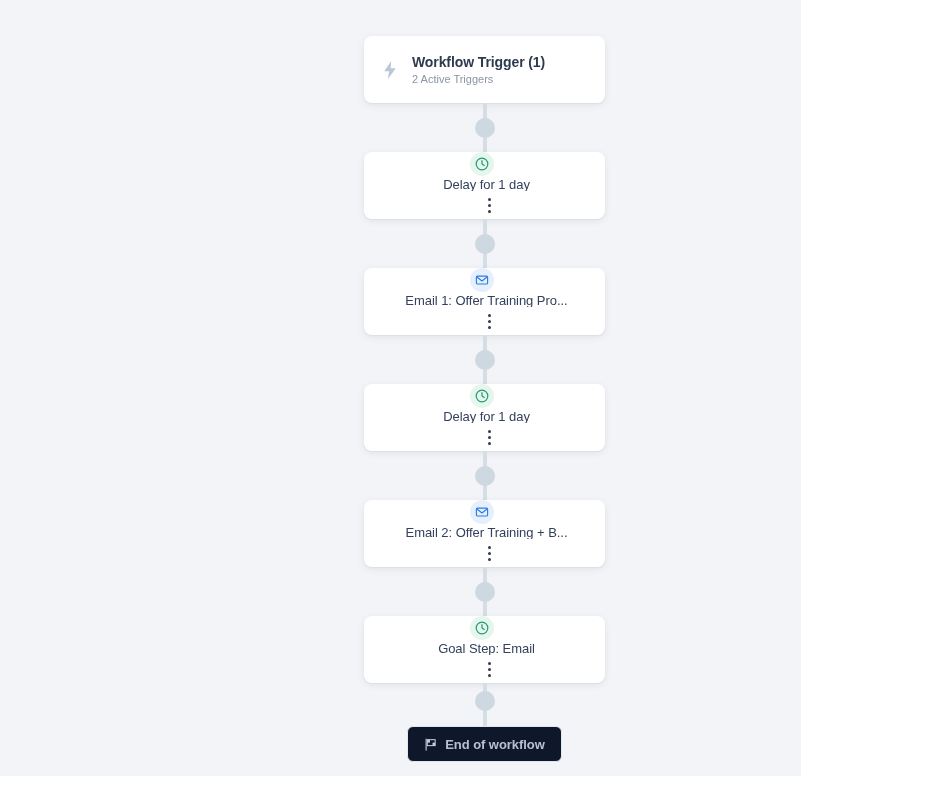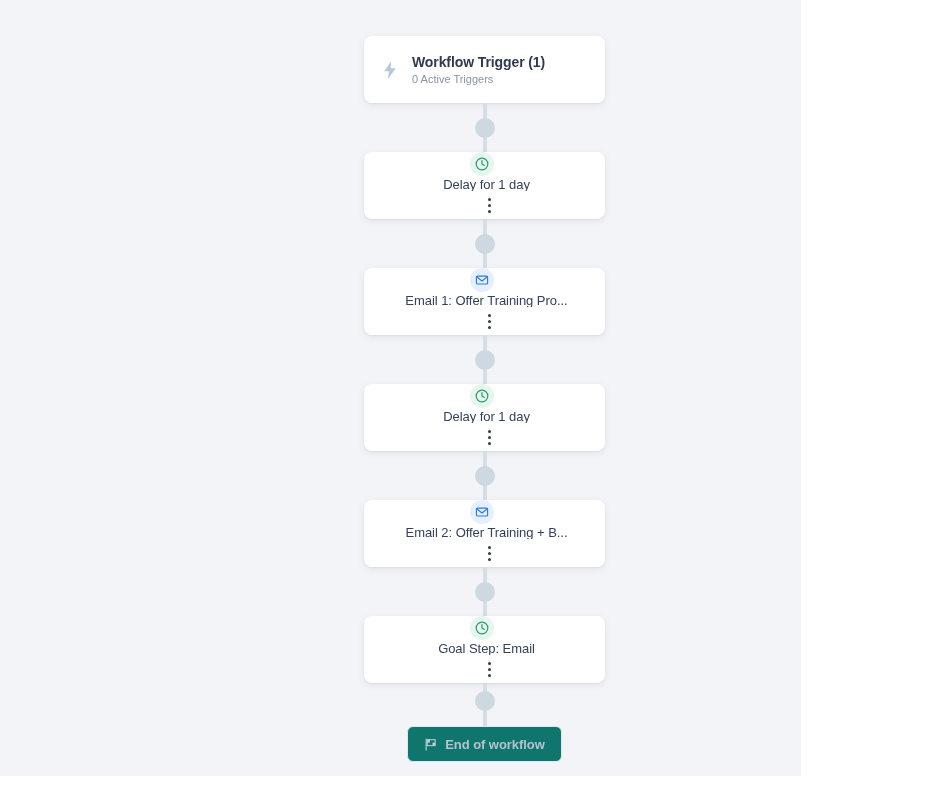--- a/index.html
+++ b/index.html
@@ -176,21 +176,21 @@
     justify-content: center;
   }
   .end-pill {
     display: inline-flex;
     align-items: center;
     gap: 8px;
     height: 36px;
     padding: 0 16px;
     border: 1px solid #e1e7ee;
     border-radius: 6px;
-    background: #0f766e;
+    background: #0f172a;
   }
   .end-label {
     font-size: 13px;
     font-weight: 700;
     color: #b6c2cf;
     letter-spacing: -0.05px;
   }
   .flag-icon { display: block; }
 </style>
 </head>
@@ -202,21 +202,21 @@
     <div style="height:36px"></div>
 
     <div class="card trigger">
       <span class="icon-slot bare">
         <svg class="bolt-icon" width="14" height="18" viewBox="0 0 14 18" aria-hidden="true">
           <path d="M8.2 0 L1.2 10.2 H6.0 L5.0 18 L12.8 7.2 H7.6 Z" fill="#b9c8d6"></path>
         </svg>
       </span>
       <span class="trigger-text">
         <span class="trigger-title">Workflow Trigger (1)</span>
-        <span class="trigger-sub">0 Active Triggers</span>
+        <span class="trigger-sub">2 Active Triggers</span>
       </span>
     </div>
 
     <div class="connector">
       <span class="line"></span>
       <span class="dot"></span>
     </div>
 
     <div class="card step">
       <span class="icon-slot green-circle">

